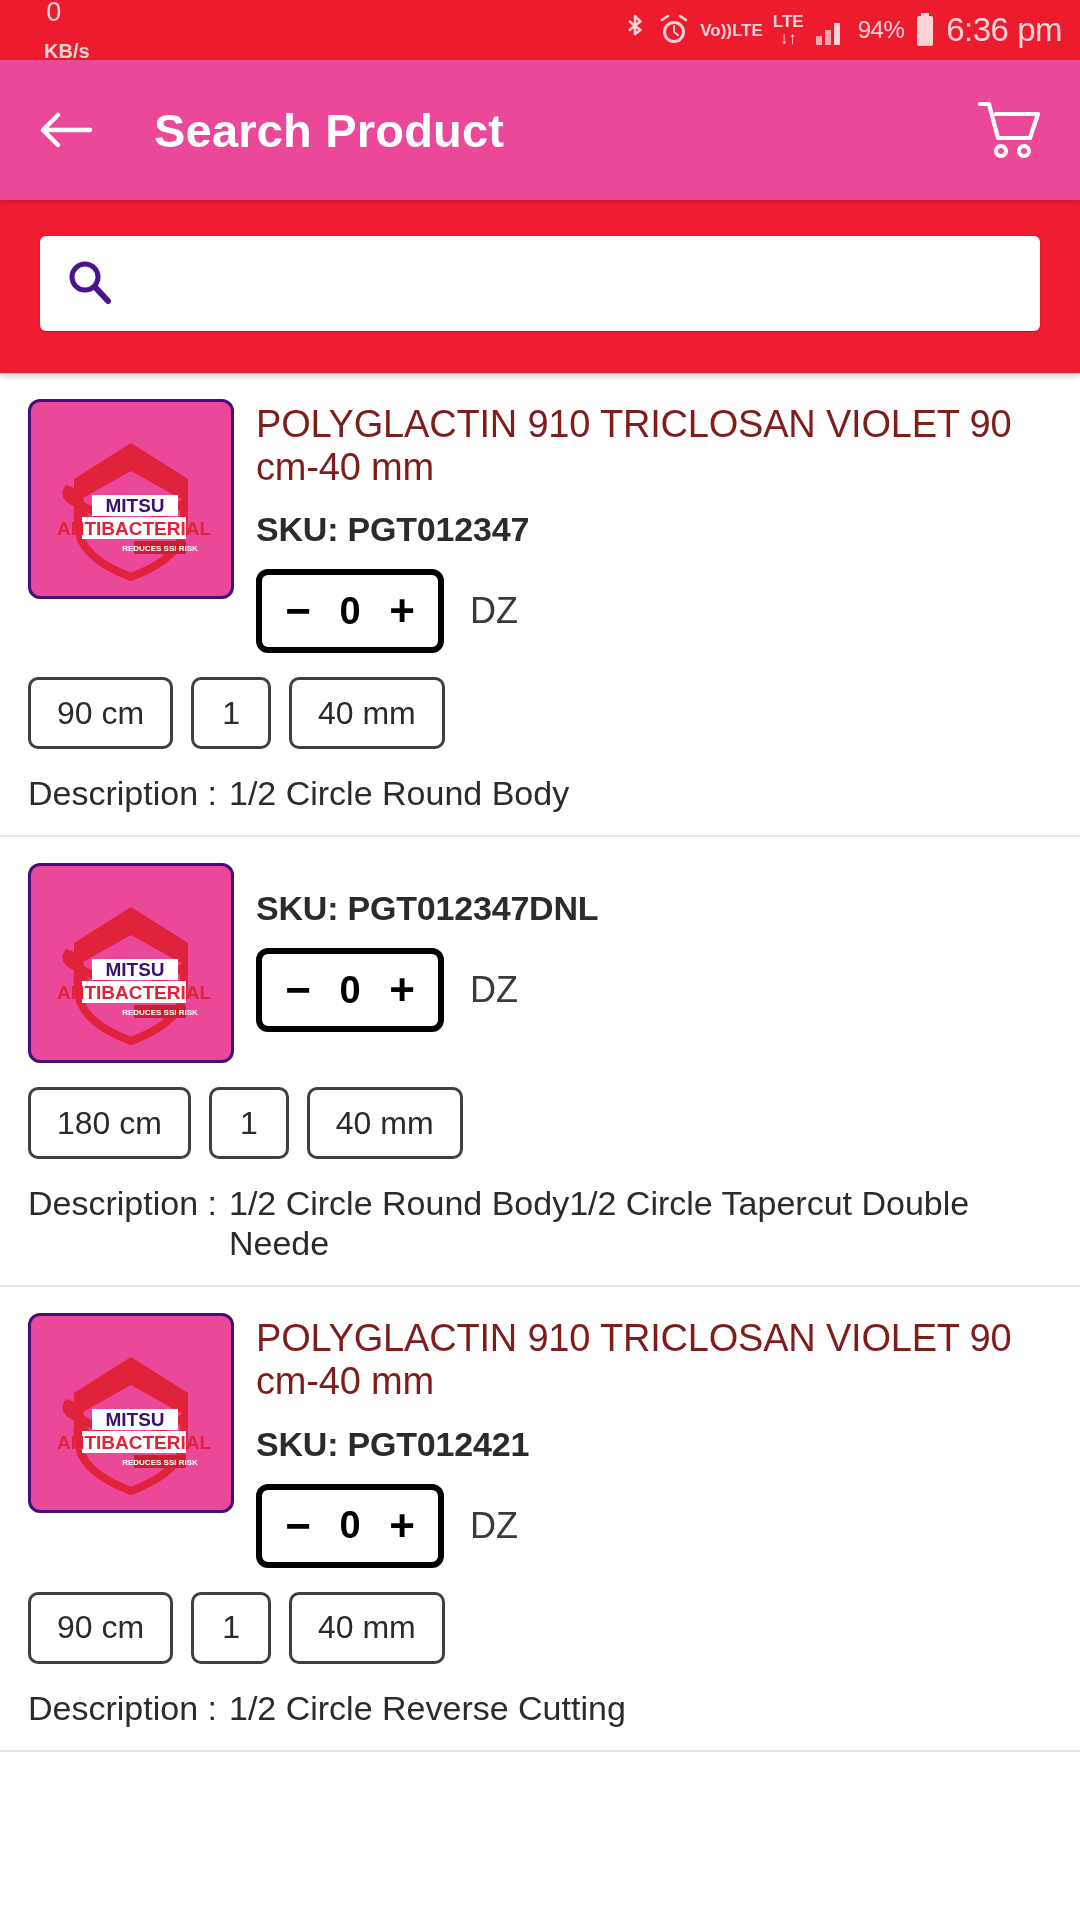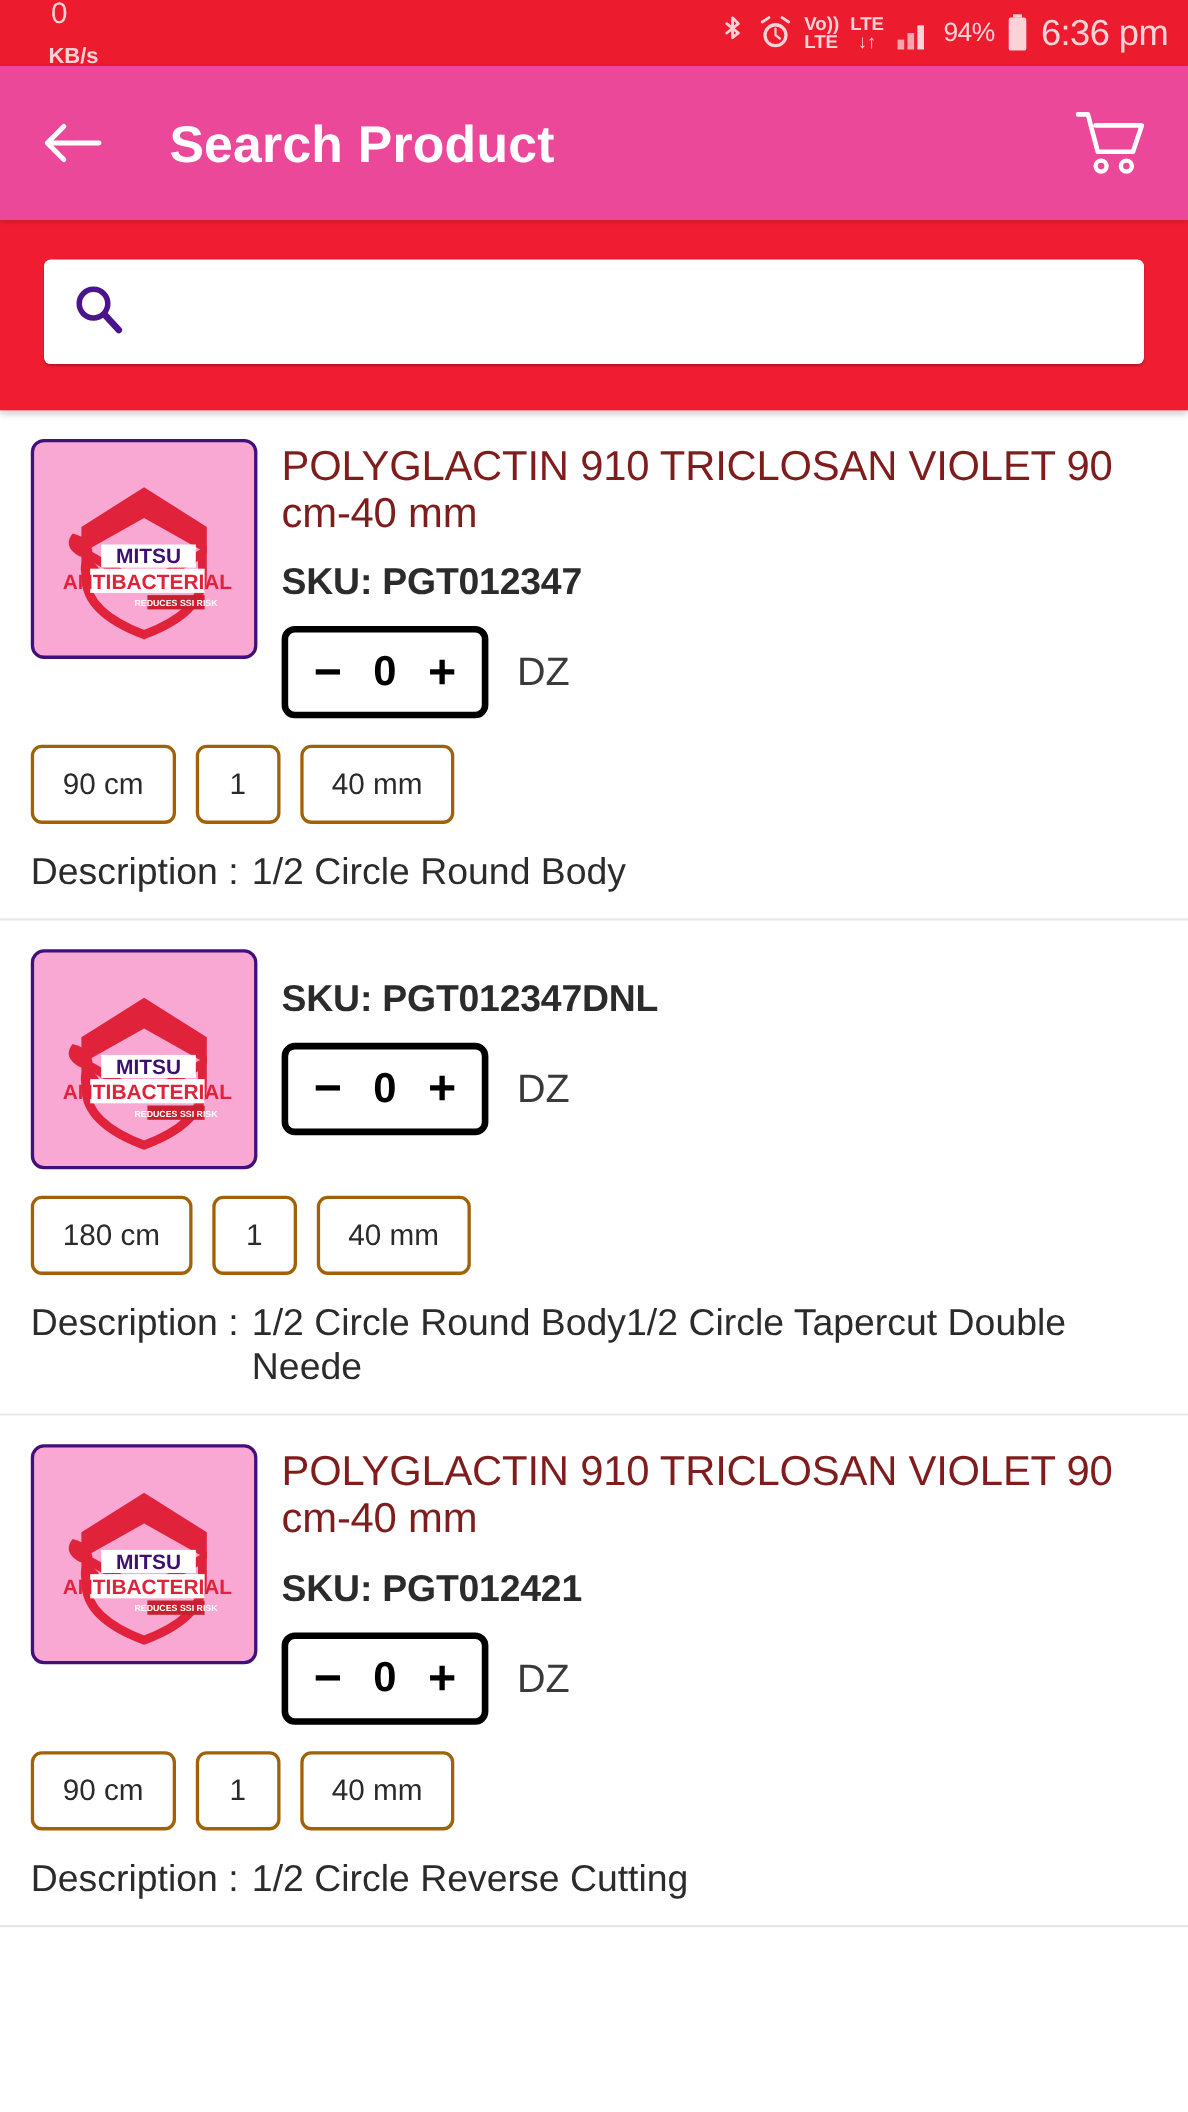--- a/index.html
+++ b/index.html
@@ -17,21 +17,21 @@
     font-size:25px; position:relative;
   }
   .net-speed{ display:flex; flex-direction:column; line-height:1; align-items:center; }
   .net-speed .num{ font-size:27px; font-weight:400; color:#fbd2d6; }
   .net-speed .unit{ font-size:20px; font-weight:700; color:#fbd2d6; margin-top:15px;}
   .status-right{
     margin-left:auto; display:flex; align-items:center; gap:10px;
     color:#fdd4d8;
   }
   .si{ display:flex; align-items:center; }
-  .volte{ display:flex; flex-direction:column; line-height:1; font-size:17px; font-weight:700; }
+  .volte{ display:flex; flex-direction:row; line-height:1; font-size:17px; font-weight:700; }
   .lte-dl{ display:flex; flex-direction:column; line-height:1; font-size:17px; font-weight:700; align-items:center;}
   .pct{ font-size:24px; font-weight:400; letter-spacing:-0.5px;}
   .clock{ font-size:33px; font-weight:400; letter-spacing:-0.5px;}
 
   
   .appbar{
     height:140px; background:#ec4899;
     display:flex; align-items:center; padding:0 36px;
     box-shadow:0 2px 5px rgba(0,0,0,.18);
     position:relative; z-index:3;
@@ -63,21 +63,21 @@
   .list{ background:#fff; }
   .card{
     padding:26px 28px 22px 28px;
     border-bottom:2px solid #e6e6e6;
     background:#fff;
   }
   .card-top{ display:flex; align-items:flex-start; }
   .thumb{
     width:206px; height:200px; min-width:206px;
     border:3px solid #41107a; border-radius:12px;
-    background:#f9a8d4; display:flex; align-items:center; justify-content:center;
+    background:#ec4899; display:flex; align-items:center; justify-content:center;
     overflow:hidden;
   }
   .thumb svg{ display:block; }
   .card-info{ margin-left:22px; flex:1; padding-top:4px; min-width:0;}
   .p-title{
     font-size:38px; color:#7f1d1d; line-height:1.12; font-weight:400;
     letter-spacing:-.2px;
   }
   .p-sku{
     font-size:34px; color:#2b2b2b; font-weight:700; margin-top:22px;
@@ -93,23 +93,23 @@
   }
   .step-btn{
     font-size:44px; font-weight:700; color:#000; line-height:1;
     cursor:pointer; user-select:none; width:40px; text-align:center;
   }
   .qty-val{ font-size:38px; font-weight:700; color:#000; min-width:36px; text-align:center;}
   .unit{ font-size:36px; color:#3a3a3a; margin-left:26px;}
 
   .chips{ display:flex; gap:18px; margin-top:24px; }
   .chip{
-    border:3px solid #a16207; border-radius:10px;
+    border:3px solid #404040; border-radius:10px;
     min-height:72px; display:flex; align-items:center; justify-content:center;
-    padding:0 26px; font-size:27px; color:#2a2a2a; background:#fff;
+    padding:0 26px; font-size:32px; color:#2a2a2a; background:#fff;
   }
   .chip.narrow{ padding:0 28px; }
 
   .desc{
     margin-top:24px; font-size:34px; color:#2b2b2b; line-height:1.18;
     display:flex; align-items:flex-start;
   }
   .desc .d-label{ white-space:nowrap; }
   .desc .d-text{ margin-left:12px; }
 </style>

